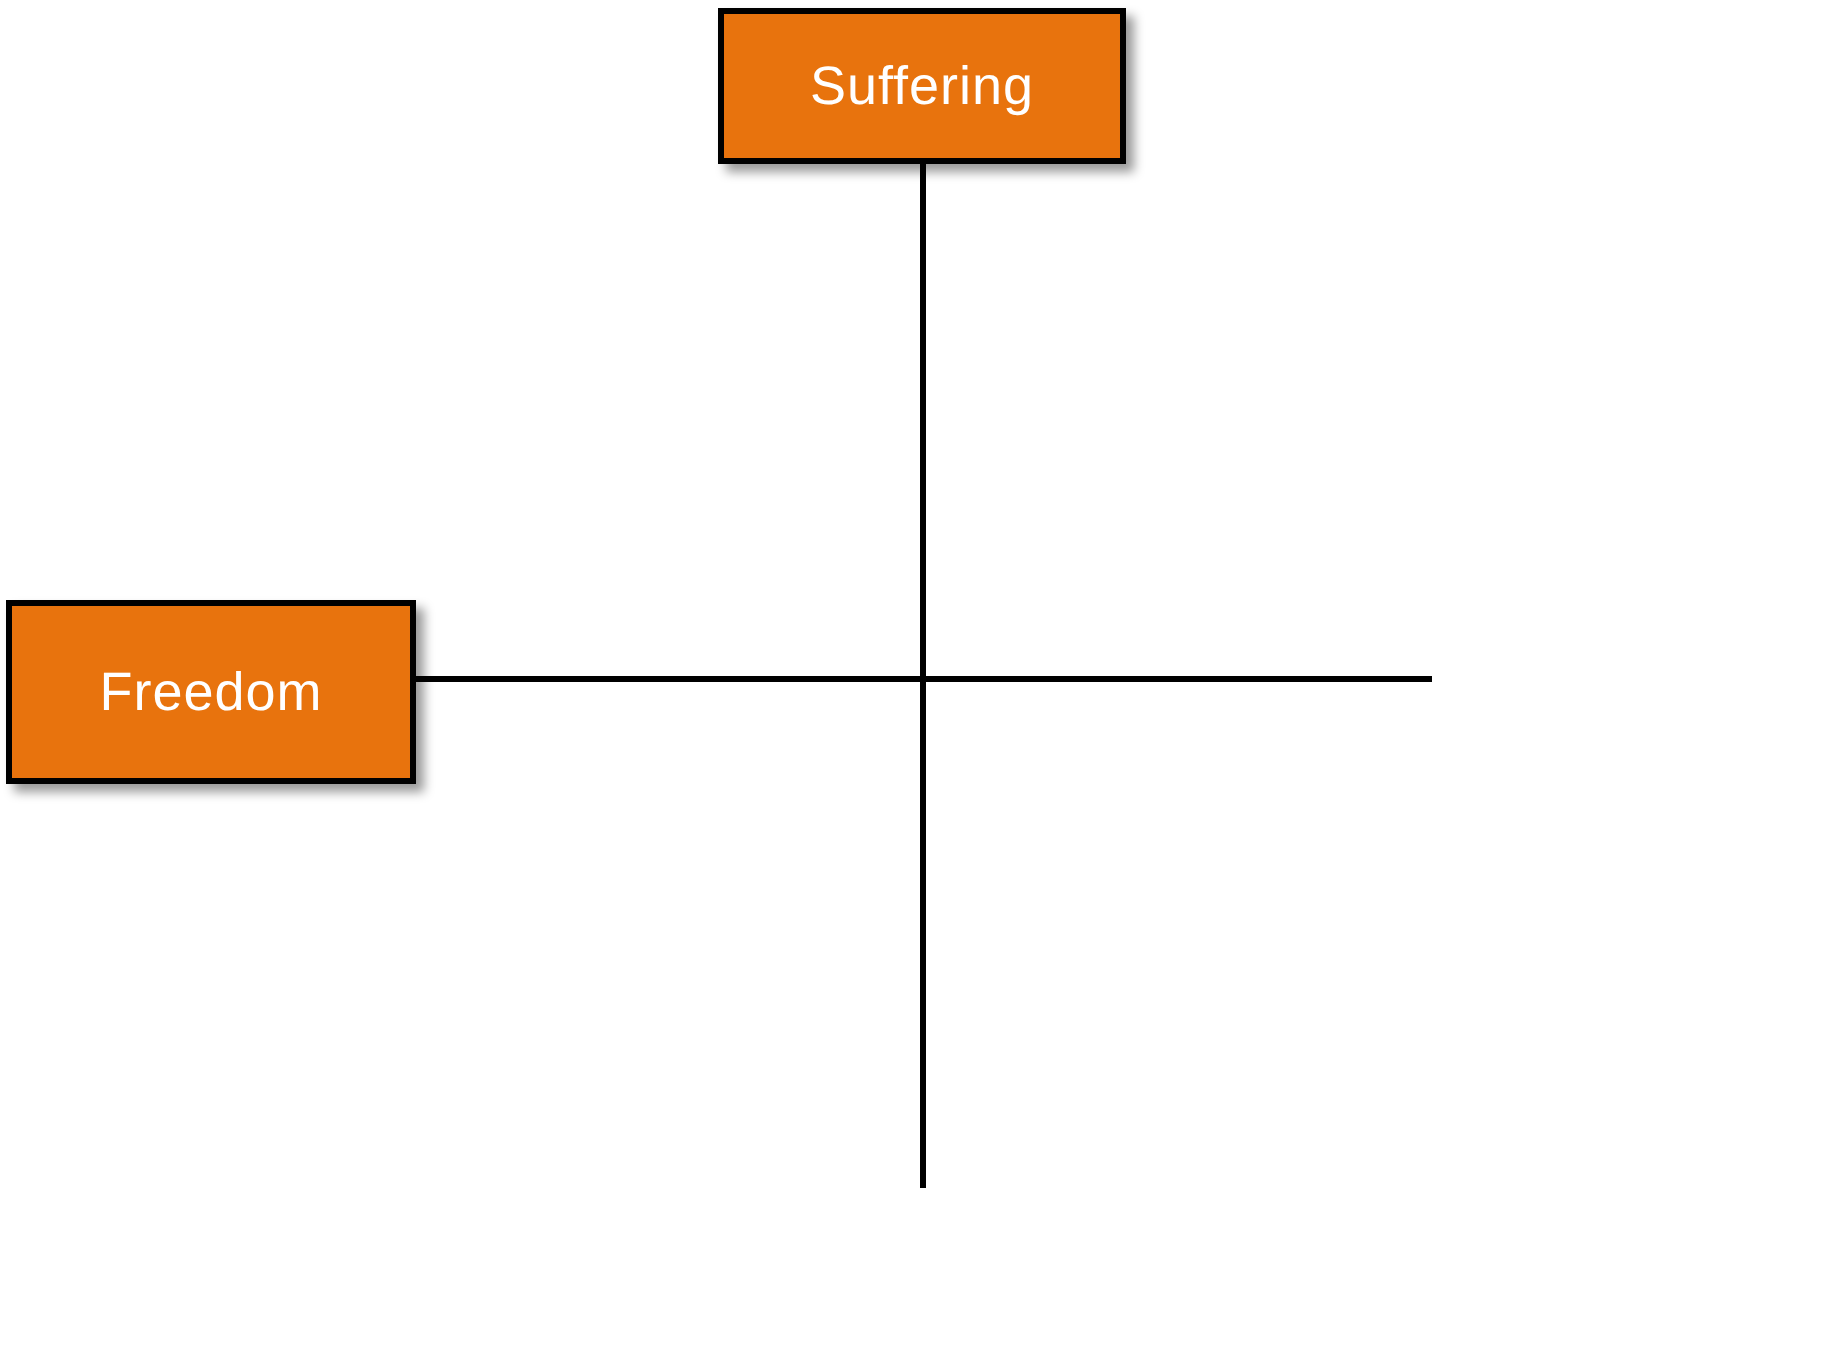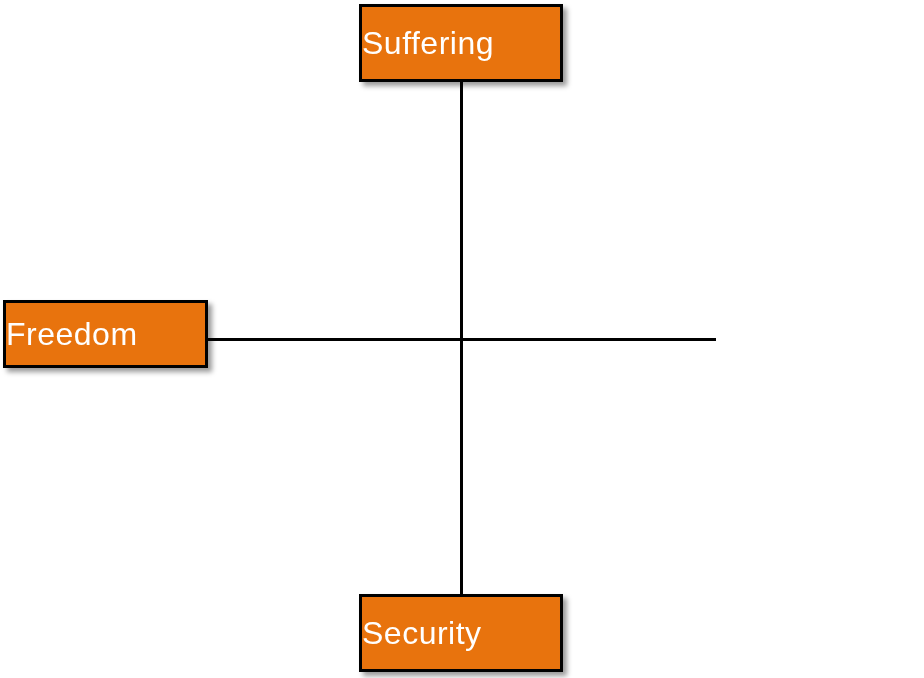--- a/index.html
+++ b/index.html
@@ -32,27 +32,28 @@
     height: 3px;
   }
   .node {
     position: absolute;
     box-sizing: border-box;
     background: var(--node-fill, #e8730d);
     border: 3px solid var(--node-border, #000000);
     box-shadow: 4px 4px 5px rgba(0, 0, 0, 0.40);
     display: flex;
     align-items: center;
+    justify-content: center;
     color: var(--node-text, #ffffff);
-    font-size: 32px;
+    font-size: 27px;
     line-height: 1;
     letter-spacing: 0.5px;
   }
   .node-top    { left: 359px; top: 4px;   width: 204px; height: 78px; }
-  .node-left   { left: 3px;   top: 300px; width: 205px; height: 68px; }
+  .node-left   { left: 3px;   top: 300px; width: 205px; height: 92px; }
   .node-right  { left: 714px; top: 300px; width: 205px; height: 78px; }
   .node-bottom { left: 359px; top: 594px; width: 204px; height: 78px; }
 </style>
 </head>
 <body>
 
 <div class="canvas">
 
   <div class="connector vertical"></div>
 
@@ -60,17 +61,14 @@
 
   <div class="node node-top">
     <span>Suffering</span>
   </div>
 
   <div class="node node-left">
     <span>Freedom</span>
   </div>
 
 
-  <div class="node node-bottom">
-    <span>Security</span>
-  </div>
 
 </div>
 
 </body></html>

